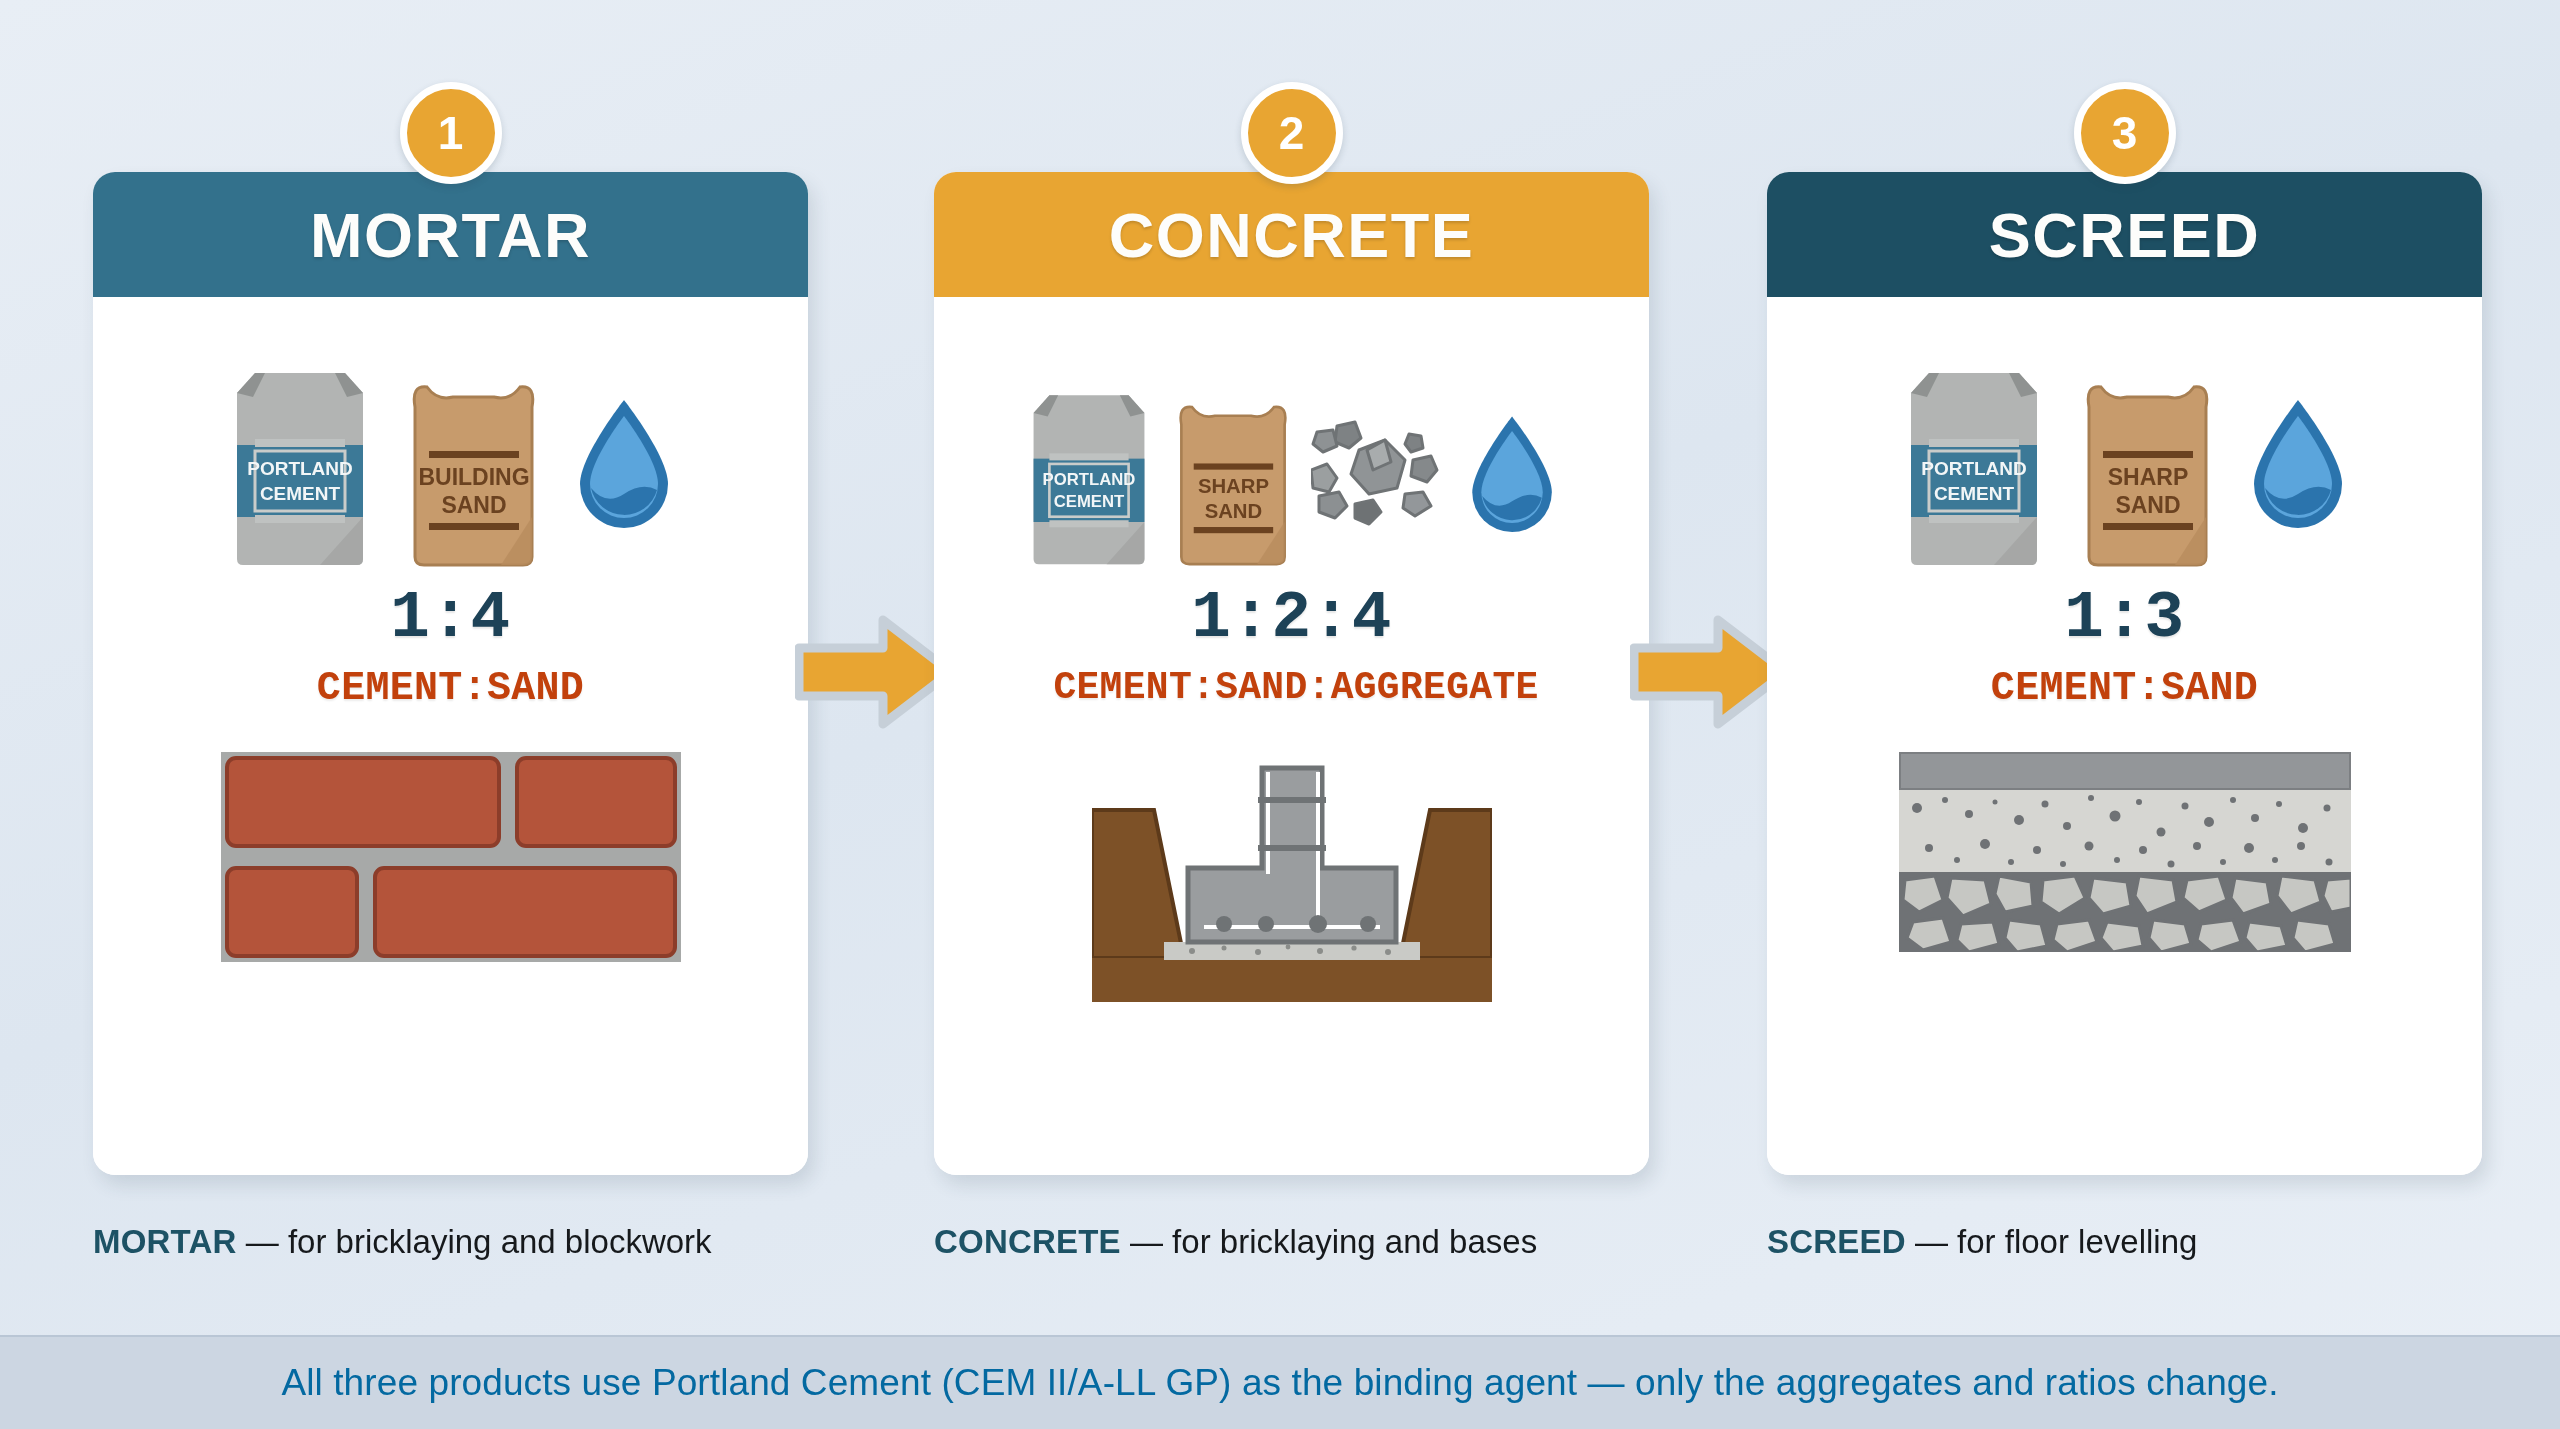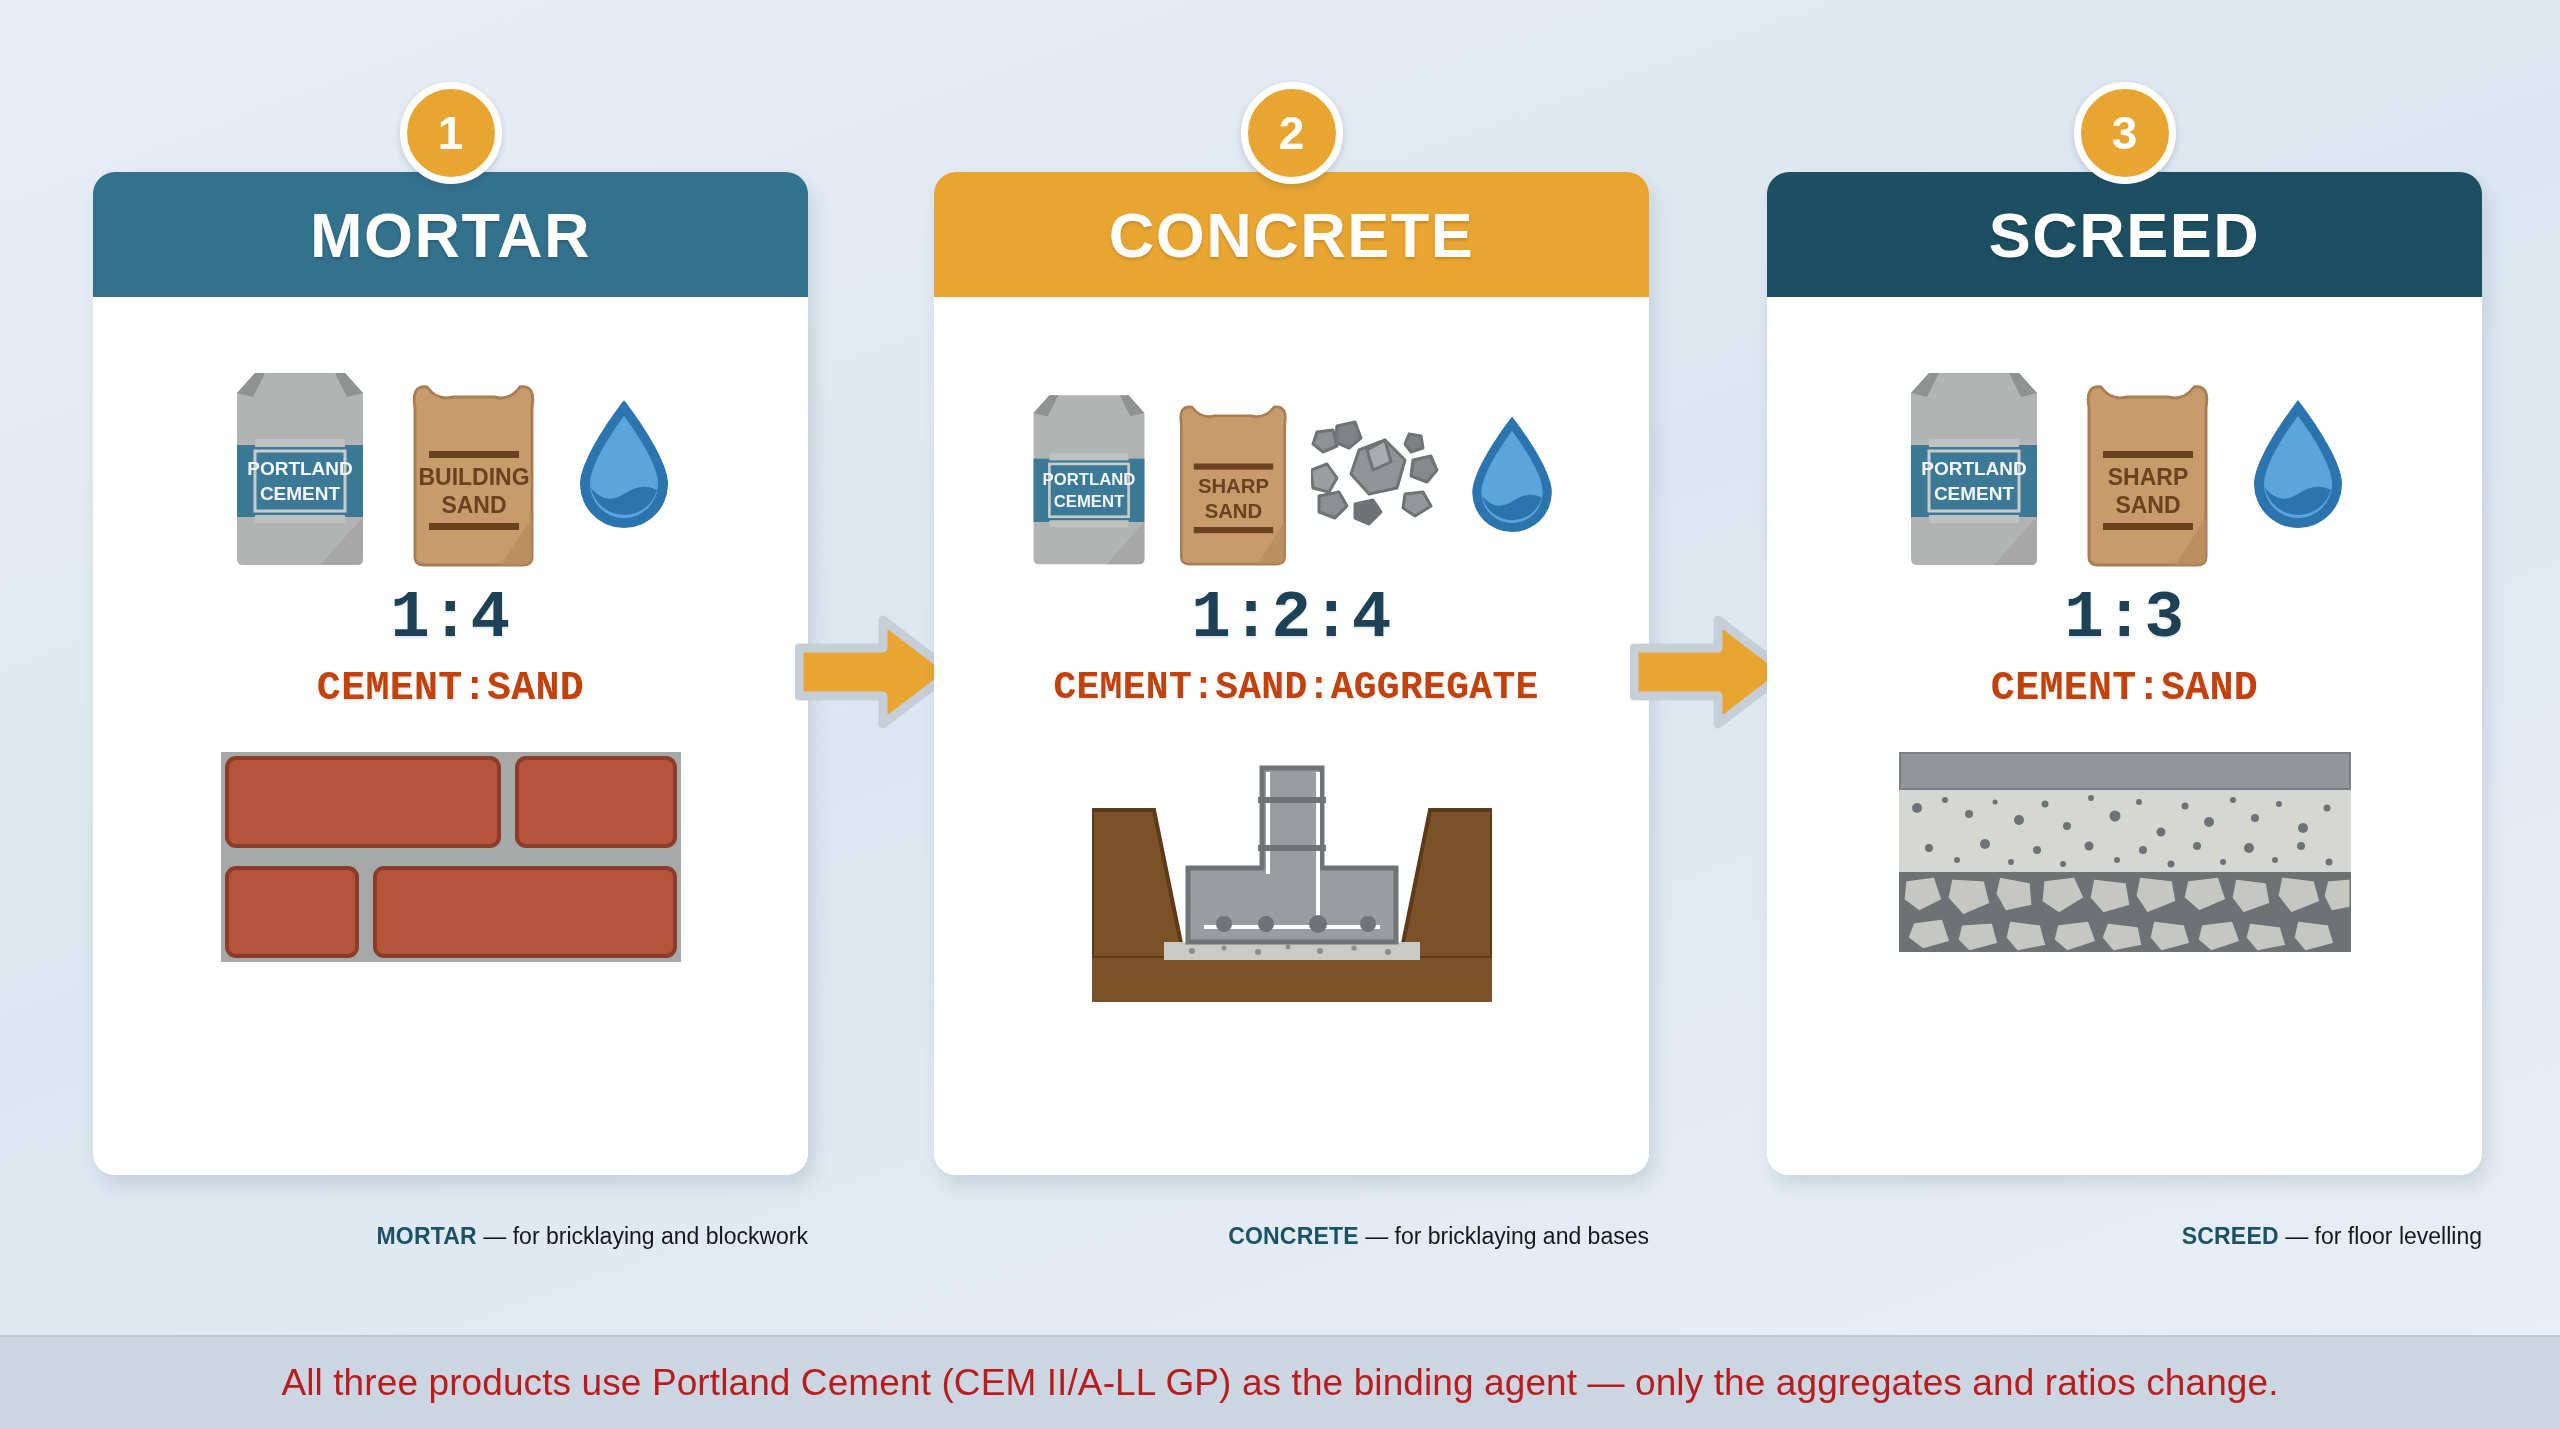--- a/index.html
+++ b/index.html
@@ -69,34 +69,34 @@
   .illus{position:absolute;top:455px;left:0;width:100%;height:300px;
     display:flex;align-items:flex-start;justify-content:center;}
 
   
   .arrow{position:absolute;top:610px;width:160px;height:125px;}
   #arrow-1{left:795px;}
   #arrow-2{left:1630px;}
 
   
   .caption{
-    position:absolute;top:1223px;width:715px;text-align:right;
-    font-size:23px;color:#16191c;
+    position:absolute;top:1223px;width:715px;text-align:left;
+    font-size:33px;color:#16191c;
   }
   #caption-1{left:93px;} #caption-2{left:934px;} #caption-3{left:1767px;}
   .caption b{color:#1d5265;font-weight:bold;letter-spacing:.2px;}
 
   
   .footer{
     position:absolute;left:0;bottom:0;width:100%;height:92px;
     background:#ccd6e2;
     border-top:2px solid #b9c6d5;
     display:flex;align-items:center;justify-content:center;
   }
-  .footer-text{font-size:37px;color:#b91c1c;letter-spacing:.1px;}
+  .footer-text{font-size:37px;color:#0369a1;letter-spacing:.1px;}
 </style>
 </head>
 <body>
 
 <div class="stage">
 
   <div class="card" id="card-1">
     <div class="badge">1</div>
     <div class="card-header" style="background:#33718c;">
       <span class="card-title">MORTAR</span>

